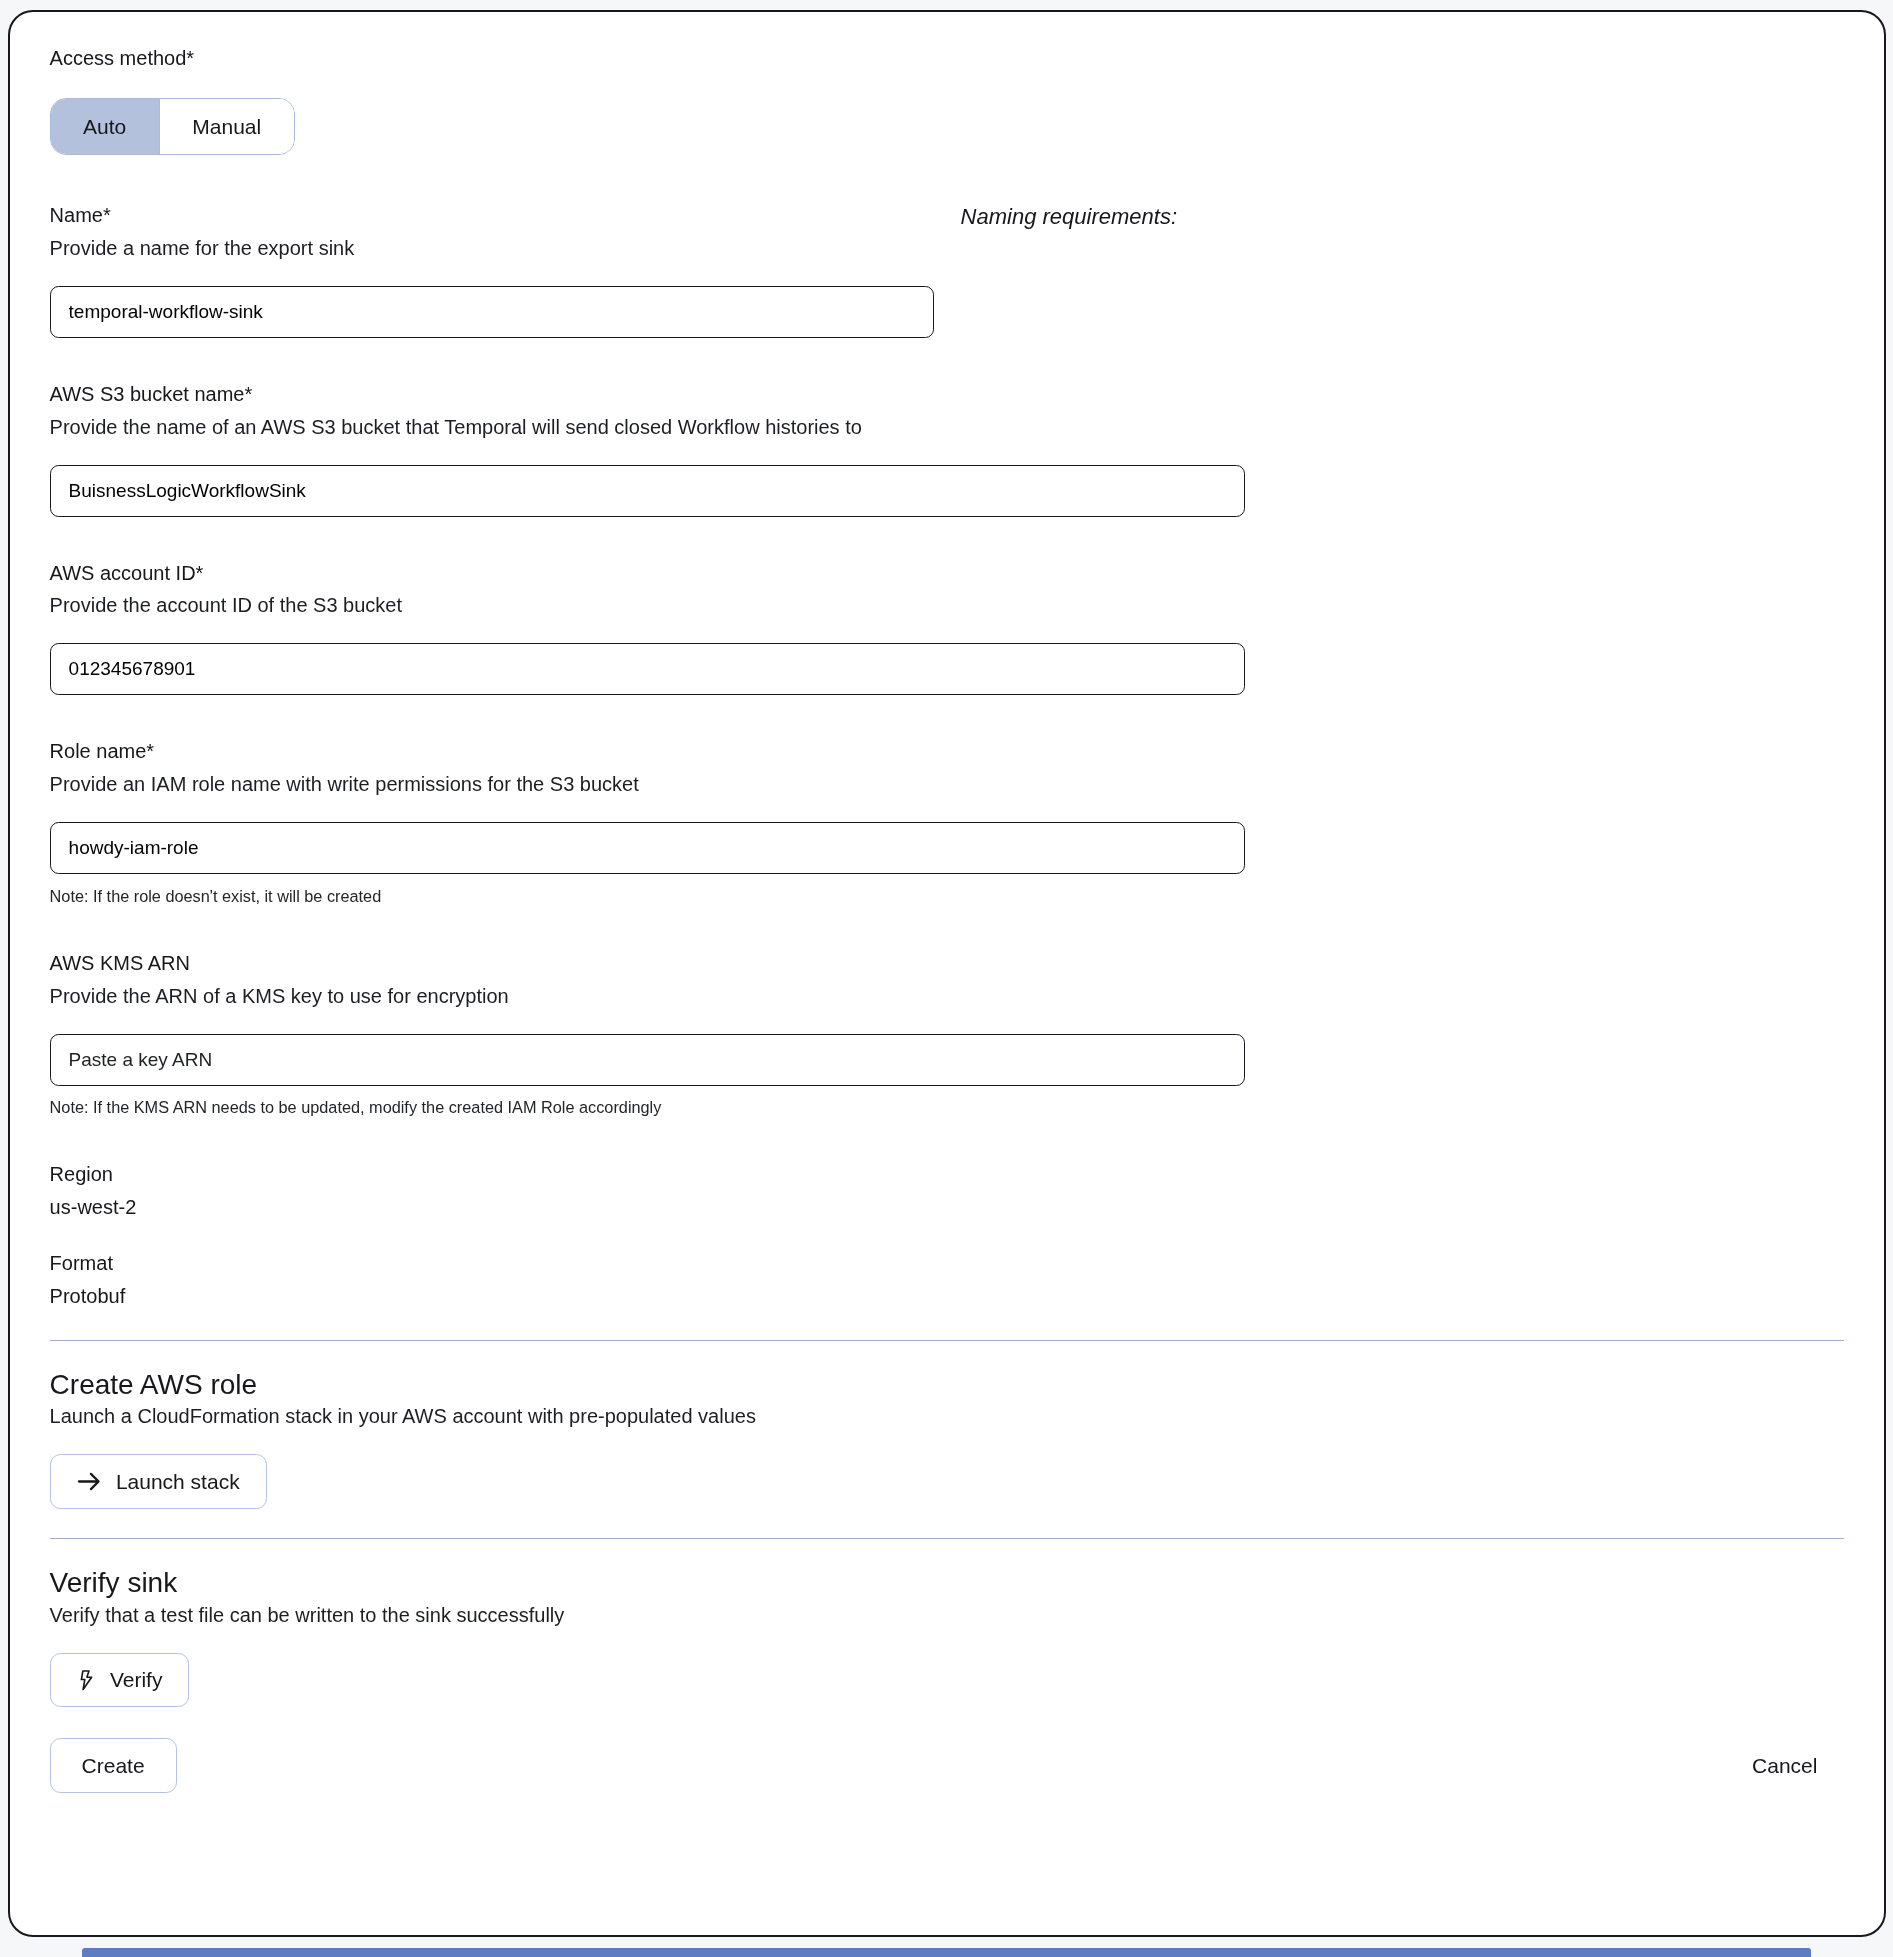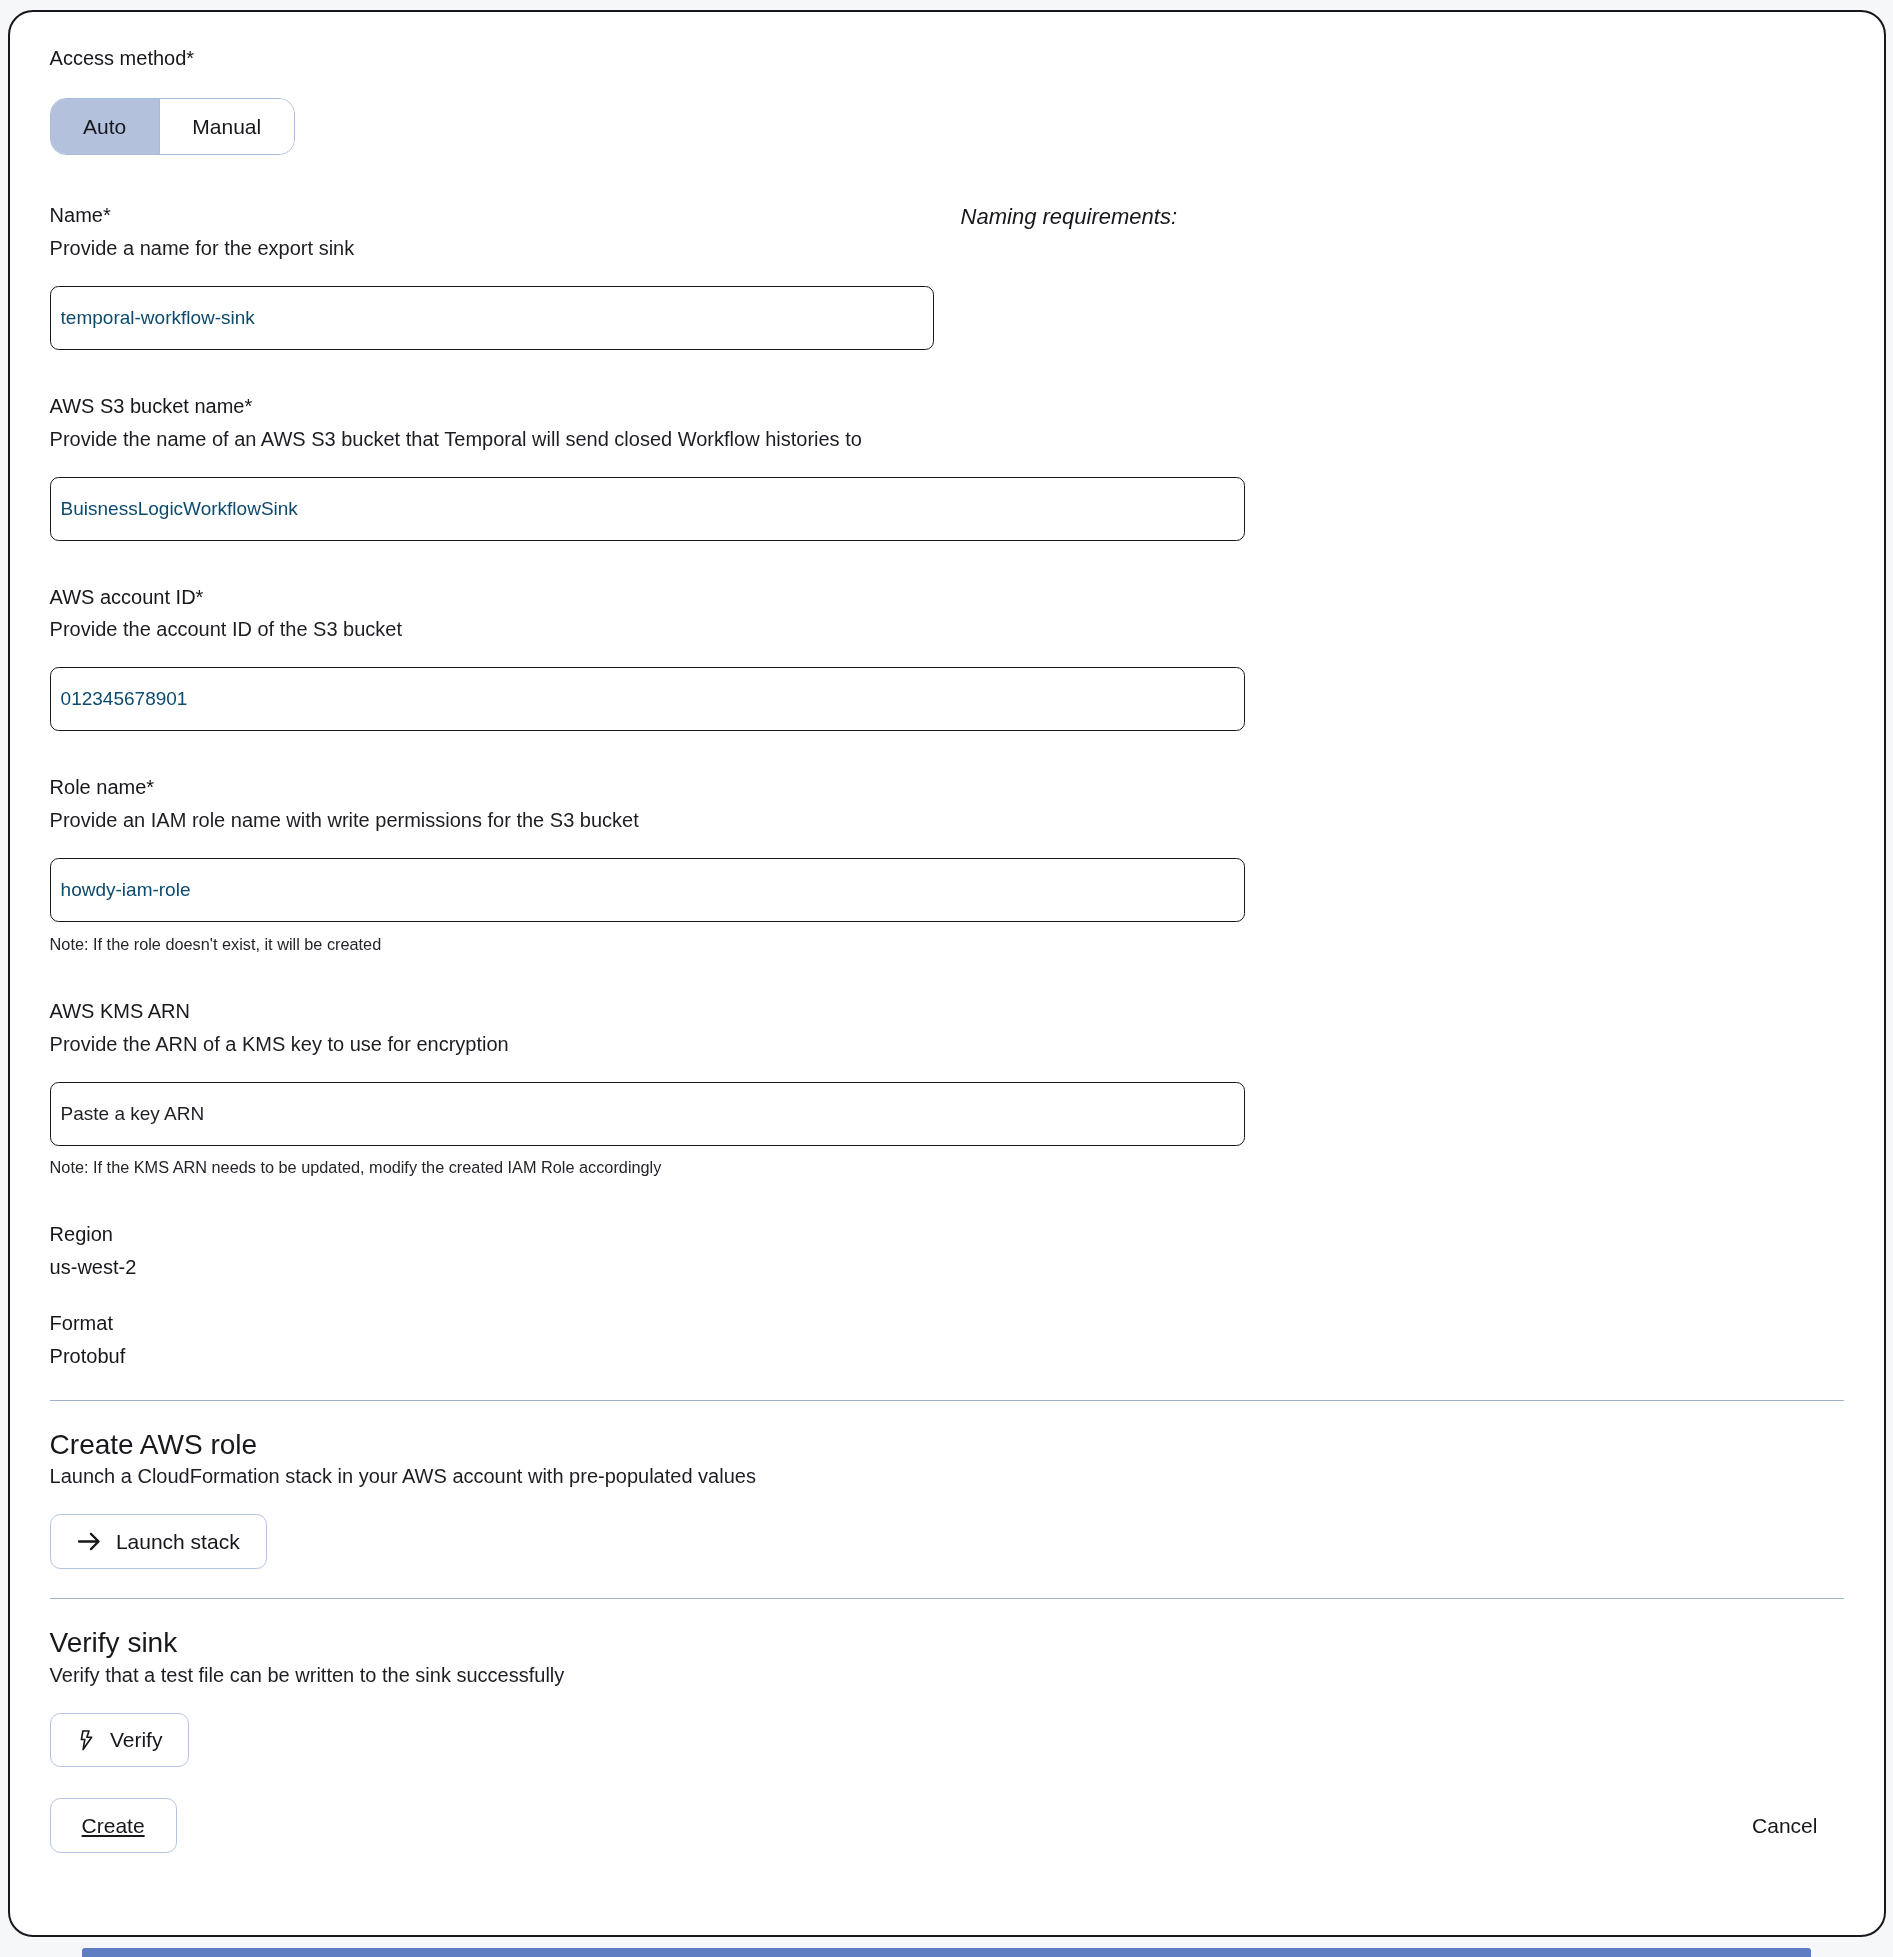--- a/index.html
+++ b/index.html
@@ -51,27 +51,27 @@
   }
   .segment.selected { background: #b4c1dd; }
   .segment + .segment { border-left: 1.4px solid #a9bbdb; }
 
   .row-split { display: flex; align-items: flex-start; margin-bottom: 42px; }
   .field-group { margin-bottom: 42px; }
   .row-split .field-group { margin-bottom: 0; }
 
   .text-input {
     display: block;
-    height: 64px;
+    height: 52px;
     border: 1.9px solid #17171e;
     border-radius: 8.6px;
-    padding: 0 10px;
+    padding: 0 18px;
     font-size: 19px;
     font-family: inherit;
-    color: #0c4a6e;
+    color: #000000;
     background: #ffffff;
     outline: none;
   }
   .text-input::placeholder { color: #1f2026; opacity: 1; }
   .w-narrow { width: 884px; }
   .w-wide   { width: 1195px; }
 
   .naming { margin-left: 27px; width: 865px; }
   .naming-title { font-size: 22px; line-height: 32.5px; margin-bottom: 9.6px; font-style: italic; }
   .naming ul { margin: 0; padding-left: 29px; }
@@ -105,21 +105,20 @@
   }
   .create-btn {
     border: 1.4px solid #b3c2e0;
     border-radius: 10.5px;
     background: #ffffff;
     font-family: inherit;
     font-size: 21px;
     color: #17171c;
     padding: 14.3px 31px;
     cursor: pointer;
-    text-decoration: underline;
   }
   .cancel-link {
     font-size: 21px;
     color: #17171c;
     background: none; border: none;
     font-family: inherit;
     cursor: pointer;
     margin-right: 21px;
     text-align: center;
   }

